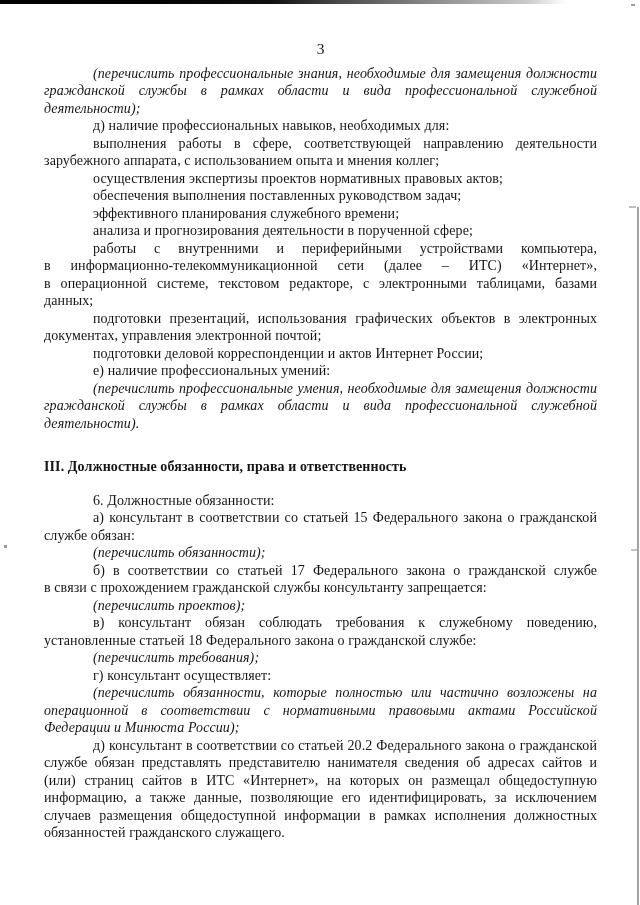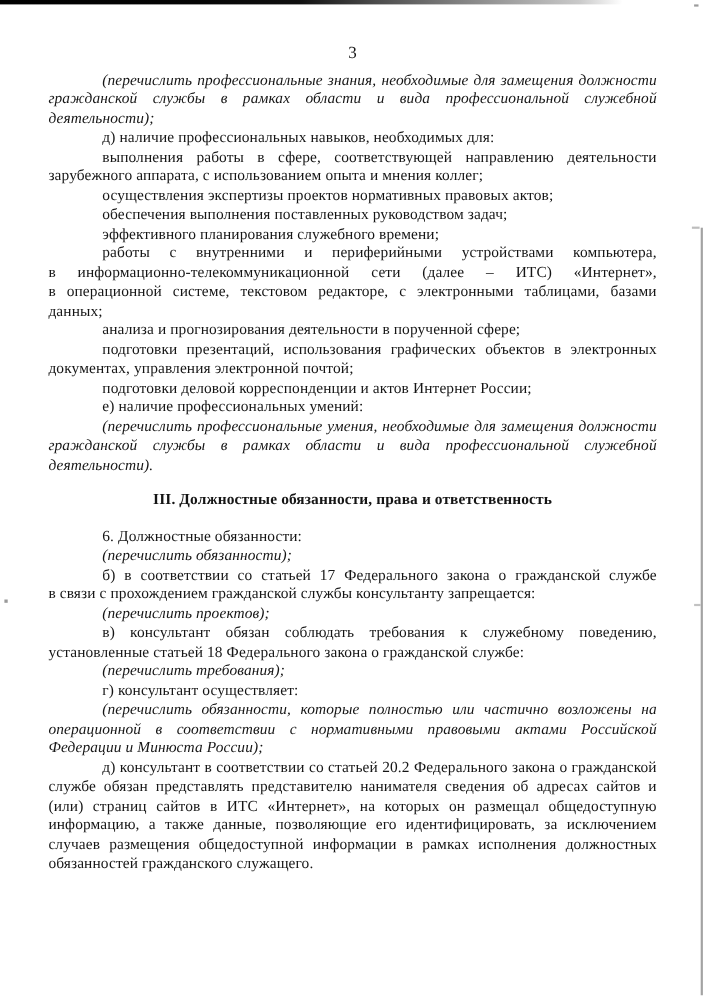--- a/index.html
+++ b/index.html
@@ -30,23 +30,22 @@
     margin: 0;
     font-size: 14px;
     line-height: 17.5px;
     text-align: justify;
     text-indent: 49px;
     letter-spacing: 0.1px;
   }
   .text-area p.italic { font-style: italic; }
   .text-area p.heading {
     font-weight: bold;
-    text-align: center;
     text-indent: 0;
-    margin-top: 14px;
+    margin-top: 26px;
     margin-bottom: 16px;
   }
   
   .artifact-top-bar {
     position: absolute; top: 0; left: 0;
     width: 566px; height: 4px;
     background: linear-gradient(to right,
       #000000 0%, #050505 32%, #101010 48%,
       #4a4a4a 60%, #7a7a7a 72%, #a8a8a8 84%,
       #c9c9c9 93%, rgba(201,201,201,0) 100%);
@@ -87,28 +86,29 @@
 
   <div class="text-area">
     <div class="page-number">3</div>
 
     <p class="italic">(перечислить профессиональные знания, необходимые для замещения должности гражданской службы в рамках области и вида профессиональной служебной деятельности);</p>
     <p class="normal">д) наличие профессиональных навыков, необходимых для:</p>
     <p class="normal">выполнения работы в сфере, соответствующей направлению деятельности зарубежного аппарата, с использованием опыта и мнения коллег;</p>
     <p class="normal">осуществления экспертизы проектов нормативных правовых актов;</p>
     <p class="normal">обеспечения выполнения поставленных руководством задач;</p>
     <p class="normal">эффективного планирования служебного времени;</p>
+    <p class="normal">анализа и прогнозирования деятельности в порученной сфере;</p>
     <p class="normal">работы с внутренними и периферийными устройствами компьютера, в&nbsp;информационно-телекоммуникационной сети (далее – ИТС) «Интернет», в&nbsp;операционной системе, текстовом редакторе, с электронными таблицами, базами данных;</p>
-    <p class="normal">анализа и прогнозирования деятельности в порученной сфере;</p>
     <p class="normal">подготовки презентаций, использования графических объектов в&nbsp;электронных документах, управления электронной почтой;</p>
     <p class="normal">подготовки деловой корреспонденции и актов Интернет России;</p>
     <p class="normal">е) наличие профессиональных умений:</p>
     <p class="italic">(перечислить профессиональные умения, необходимые для замещения должности гражданской службы в рамках области и вида профессиональной служебной деятельности).</p>
     <p class="heading">III. Должностные обязанности, права и ответственность</p>
     <p class="normal">6. Должностные обязанности:</p>
+    <p class="normal">а) консультант в соответствии со статьей 15 Федерального закона о&nbsp;гражданской службе обязан:</p>
     <p class="italic">(перечислить обязанности);</p>
     <p class="normal">б) в соответствии со статьей 17 Федерального закона о гражданской службе в&nbsp;связи с прохождением гражданской службы консультанту запрещается:</p>
     <p class="italic">(перечислить проектов);</p>
     <p class="normal">в) консультант обязан соблюдать требования к служебному поведению, установленные статьей 18 Федерального закона о гражданской службе:</p>
     <p class="italic">(перечислить требования);</p>
     <p class="normal">г) консультант осуществляет:</p>
     <p class="italic">(перечислить обязанности, которые полностью или частично возложены на операционной в соответствии с нормативными правовыми актами Российской Федерации и Минюста России);</p>
     <p class="normal">д) консультант в соответствии со статьей 20.2 Федерального закона о&nbsp;гражданской службе обязан представлять представителю нанимателя сведения об адресах сайтов и (или) страниц сайтов в ИТС «Интернет», на которых он размещал общедоступную информацию, а также данные, позволяющие его идентифицировать, за исключением случаев размещения общедоступной информации в рамках исполнения должностных обязанностей гражданского служащего.</p>
   </div>
 

